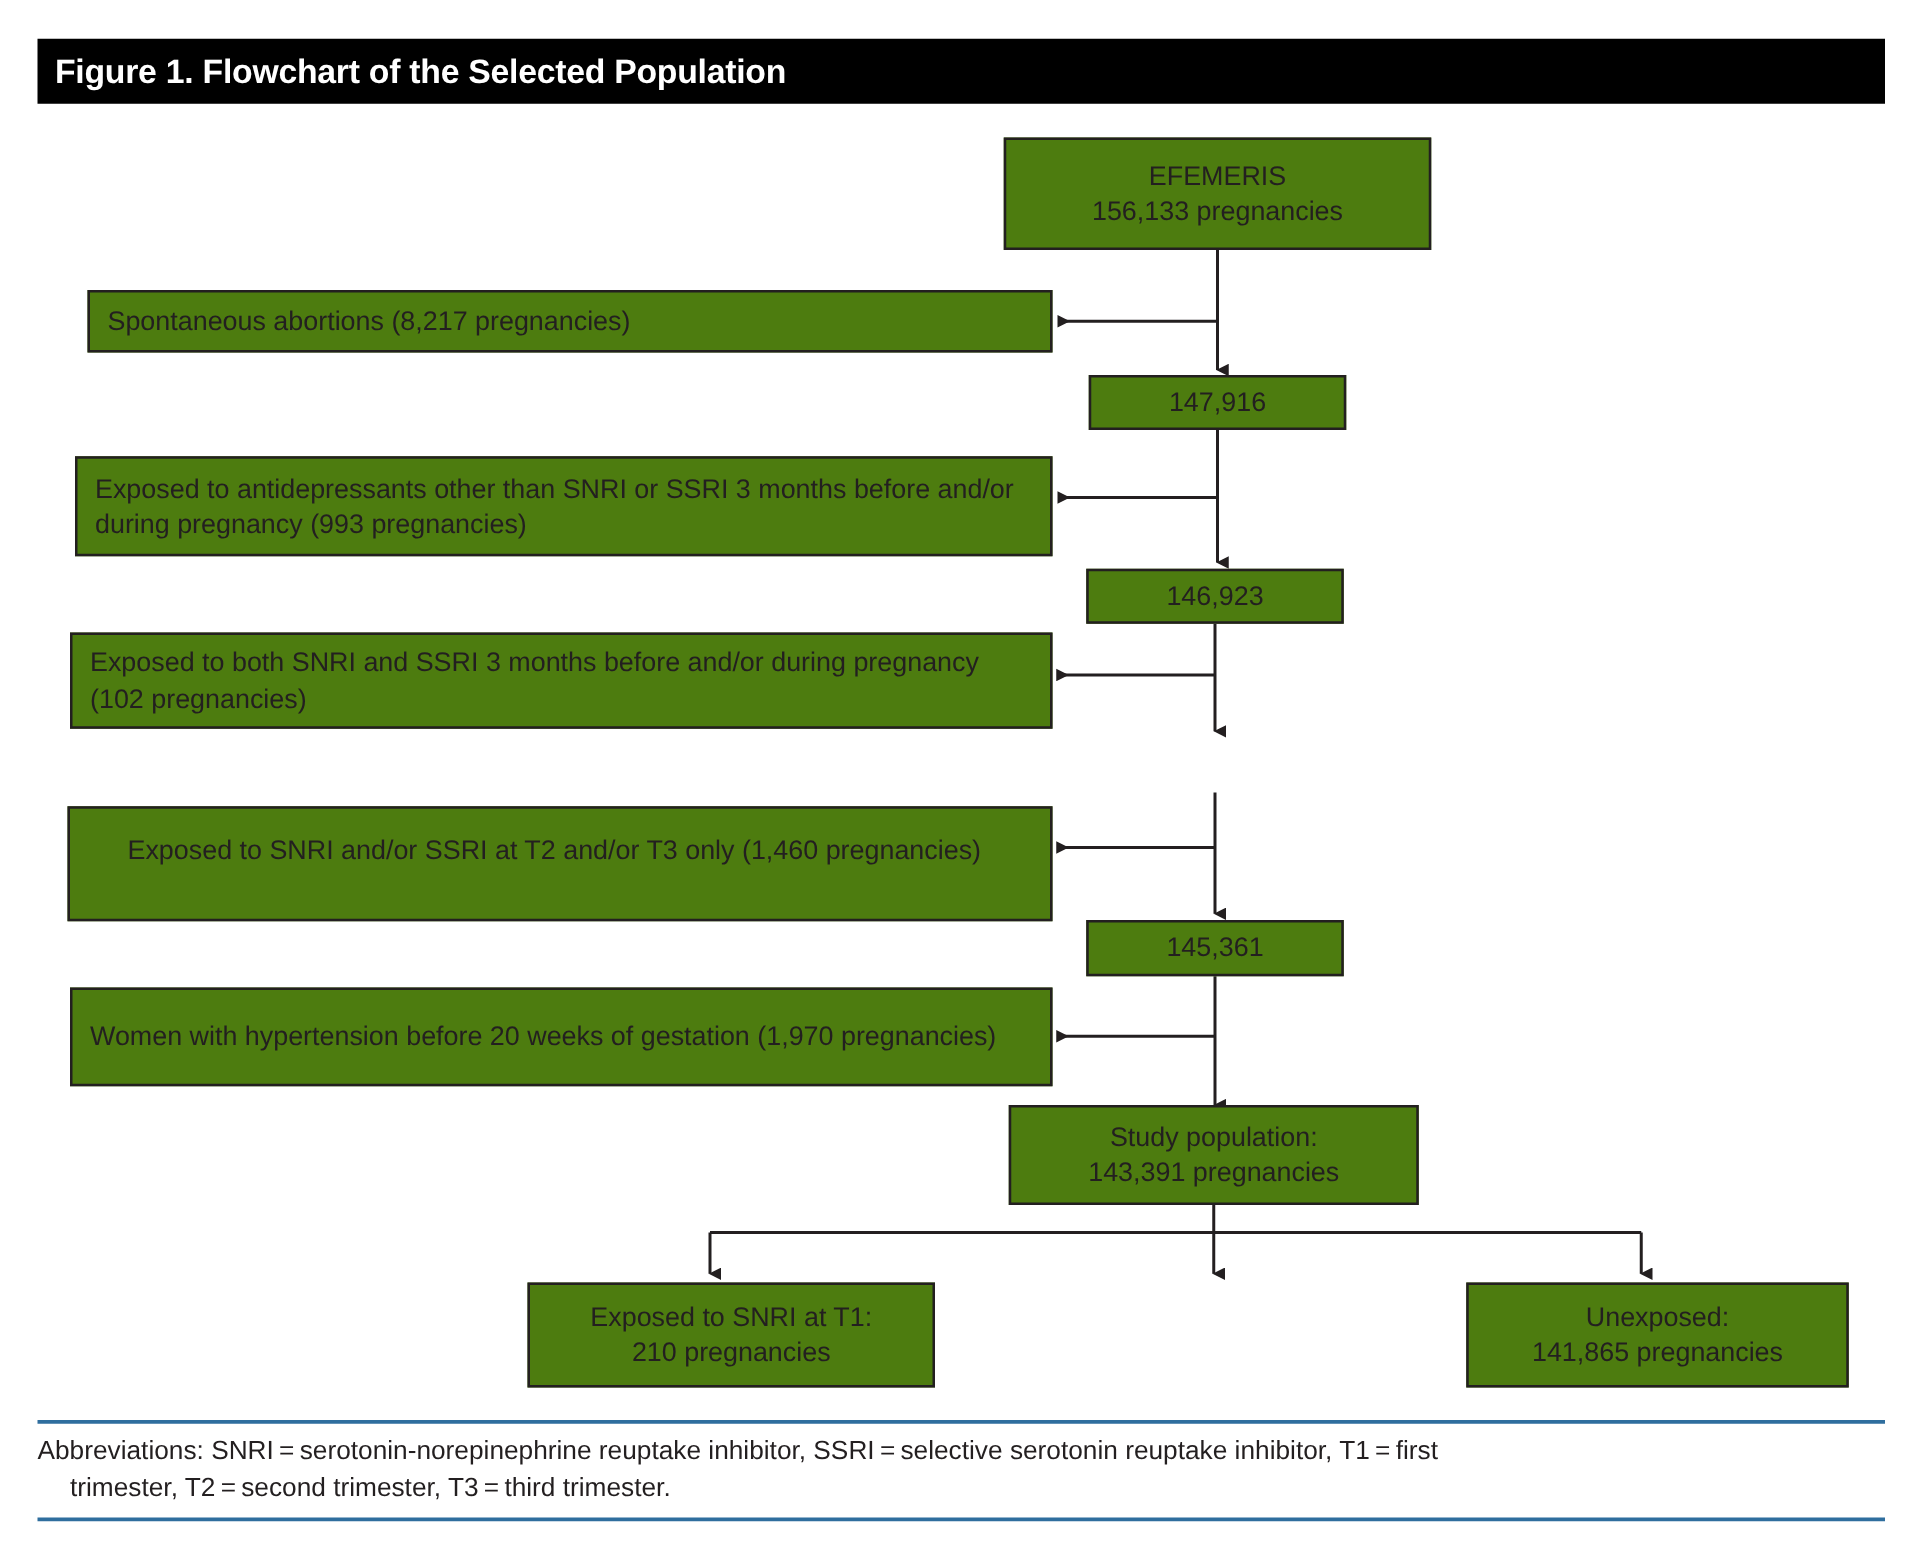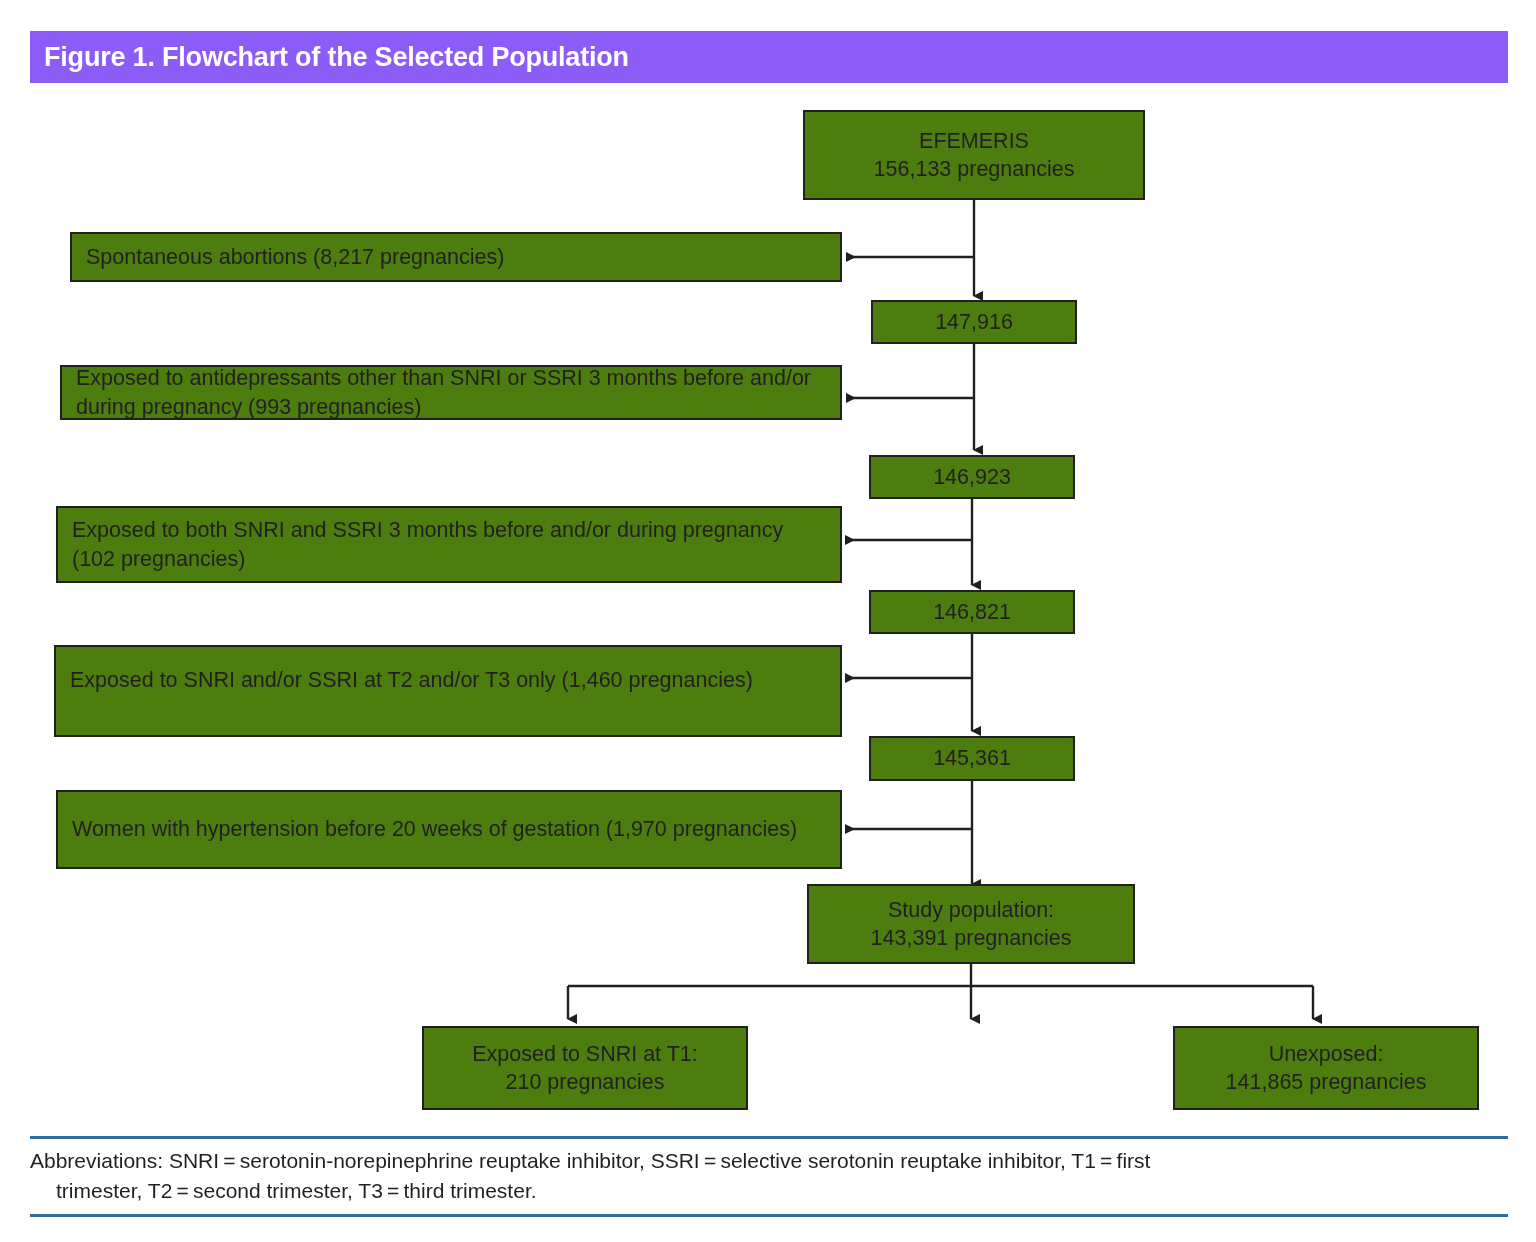--- a/index.html
+++ b/index.html
@@ -16,21 +16,21 @@
     color: #231f20;
   }
 
   
   .fig-header {
     position: absolute;
     left: 30px;
     top: 31px;
     width: 1478px;
     height: 52px;
-    background: #8b5cf6;
+    background: #000000;
     display: flex;
     align-items: center;
   }
   .fig-header-title {
     color: #ffffff;
     font-size: 27px;
     font-weight: bold;
     letter-spacing: -0.2px;
     padding-left: 14px;
     white-space: nowrap;
@@ -148,47 +148,44 @@
 
   <div class="node center" style="left:803px; top:110px; width:342px; height:90px;">
     <span class="line">EFEMERIS</span>
     <span class="line">156,133 pregnancies</span>
   </div>
 
   <div class="node left" style="left:70px; top:232px; width:772px; height:50px;text-align:center;">
     <span class="line">Spontaneous abortions (8,217 pregnancies)</span>
   </div>
 
-  <div class="node left" style="left:60px; top:365px; width:782px; height:55px;">
+  <div class="node left" style="left:60px; top:365px; width:782px; height:80px;">
     <span class="line">Exposed to antidepressants other than SNRI or SSRI 3 months before and/or during pregnancy (993 pregnancies)</span>
   </div>
 
   <div class="node left" style="left:56px; top:506px; width:786px; height:77px;">
     <span class="line">Exposed to both SNRI and SSRI  3 months before and/or during pregnancy (102 pregnancies)</span>
   </div>
 
   <div class="node left" style="left:54px; top:645px; width:788px; height:92px;">
-    <span class="line" style="margin-top:-22px;">Exposed to SNRI and/or SSRI at T2 and/or T3 only (1,460 pregnancies)</span>
+    <span class="line" style="margin-top:-22px;margin-left:32px;">Exposed to SNRI and/or SSRI at T2 and/or T3 only (1,460 pregnancies)</span>
   </div>
 
   <div class="node left" style="left:56px; top:790px; width:786px; height:79px;">
     <span class="line">Women with hypertension before 20 weeks of gestation (1,970 pregnancies)</span>
   </div>
 
   <div class="node center" style="left:871px; top:300px; width:206px; height:44px;">
     <span class="line">147,916</span>
   </div>
 
   <div class="node center" style="left:869px; top:455px; width:206px; height:44px;">
     <span class="line">146,923</span>
   </div>
 
-  <div class="node center" style="left:869px; top:590px; width:206px; height:44px;">
-    <span class="line">146,821</span>
-  </div>
 
   <div class="node center" style="left:869px; top:736px; width:206px; height:45px;">
     <span class="line">145,361</span>
   </div>
 
   <div class="node center" style="left:807px; top:884px; width:328px; height:80px;">
     <span class="line">Study population:</span>
     <span class="line">143,391 pregnancies</span>
   </div>
 

